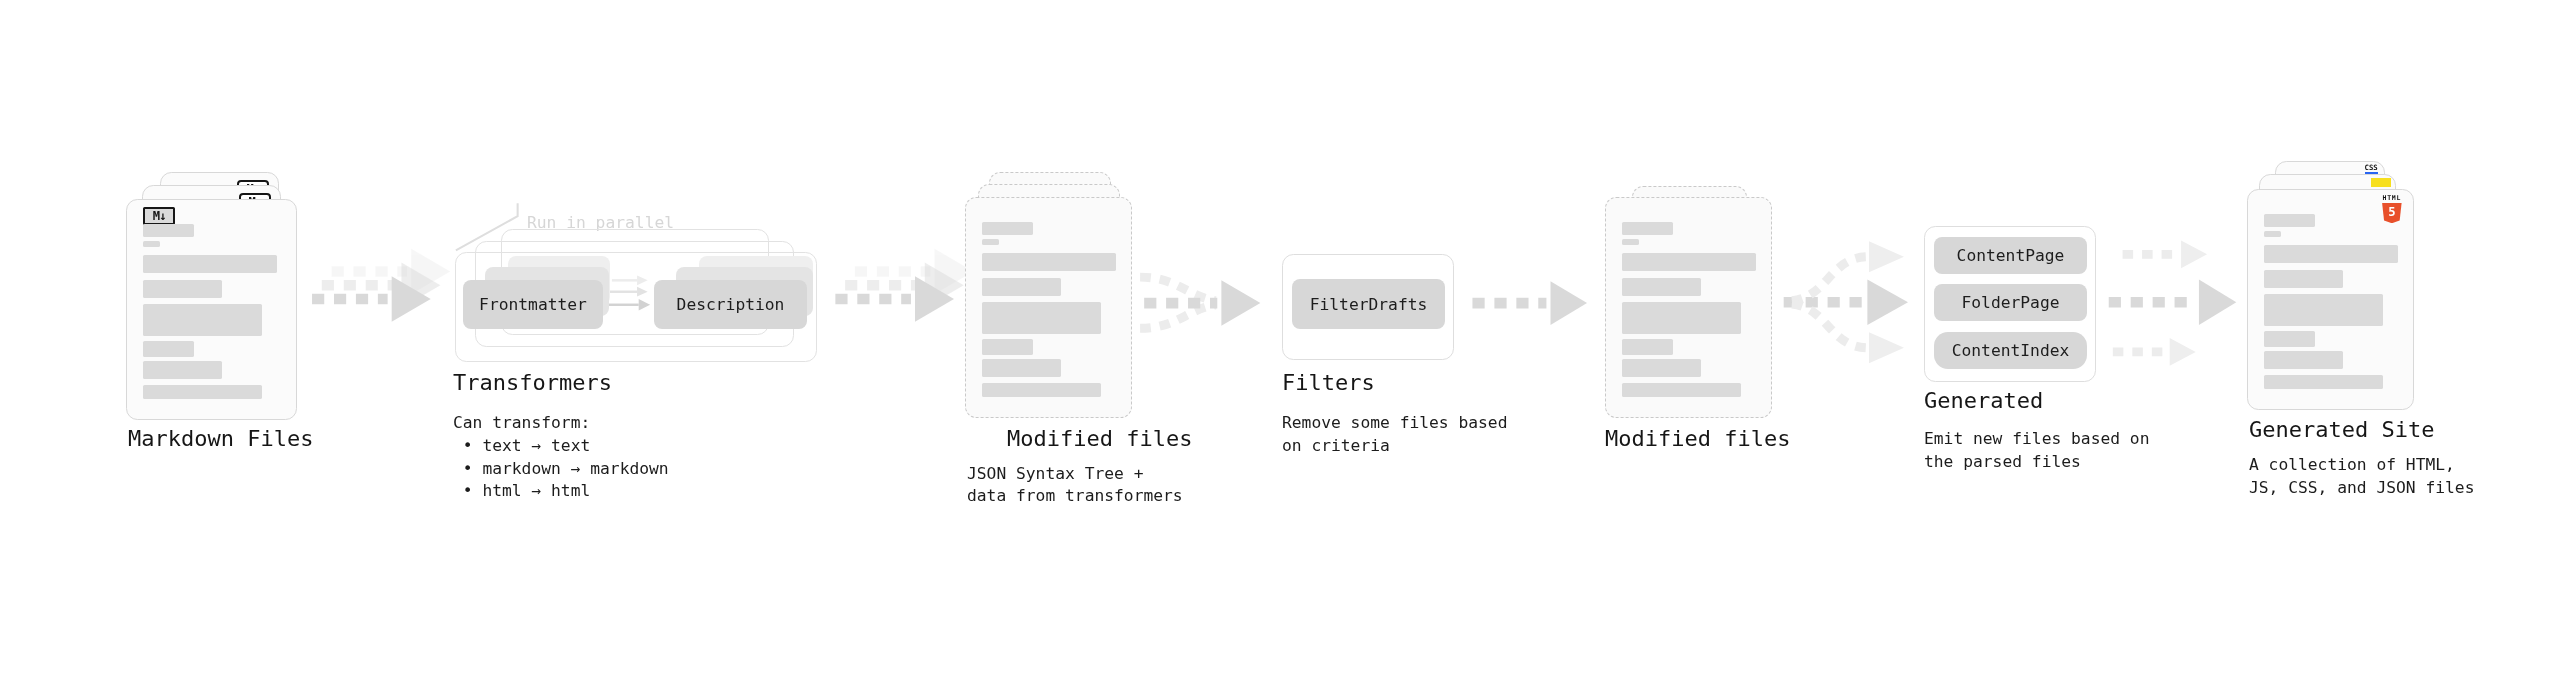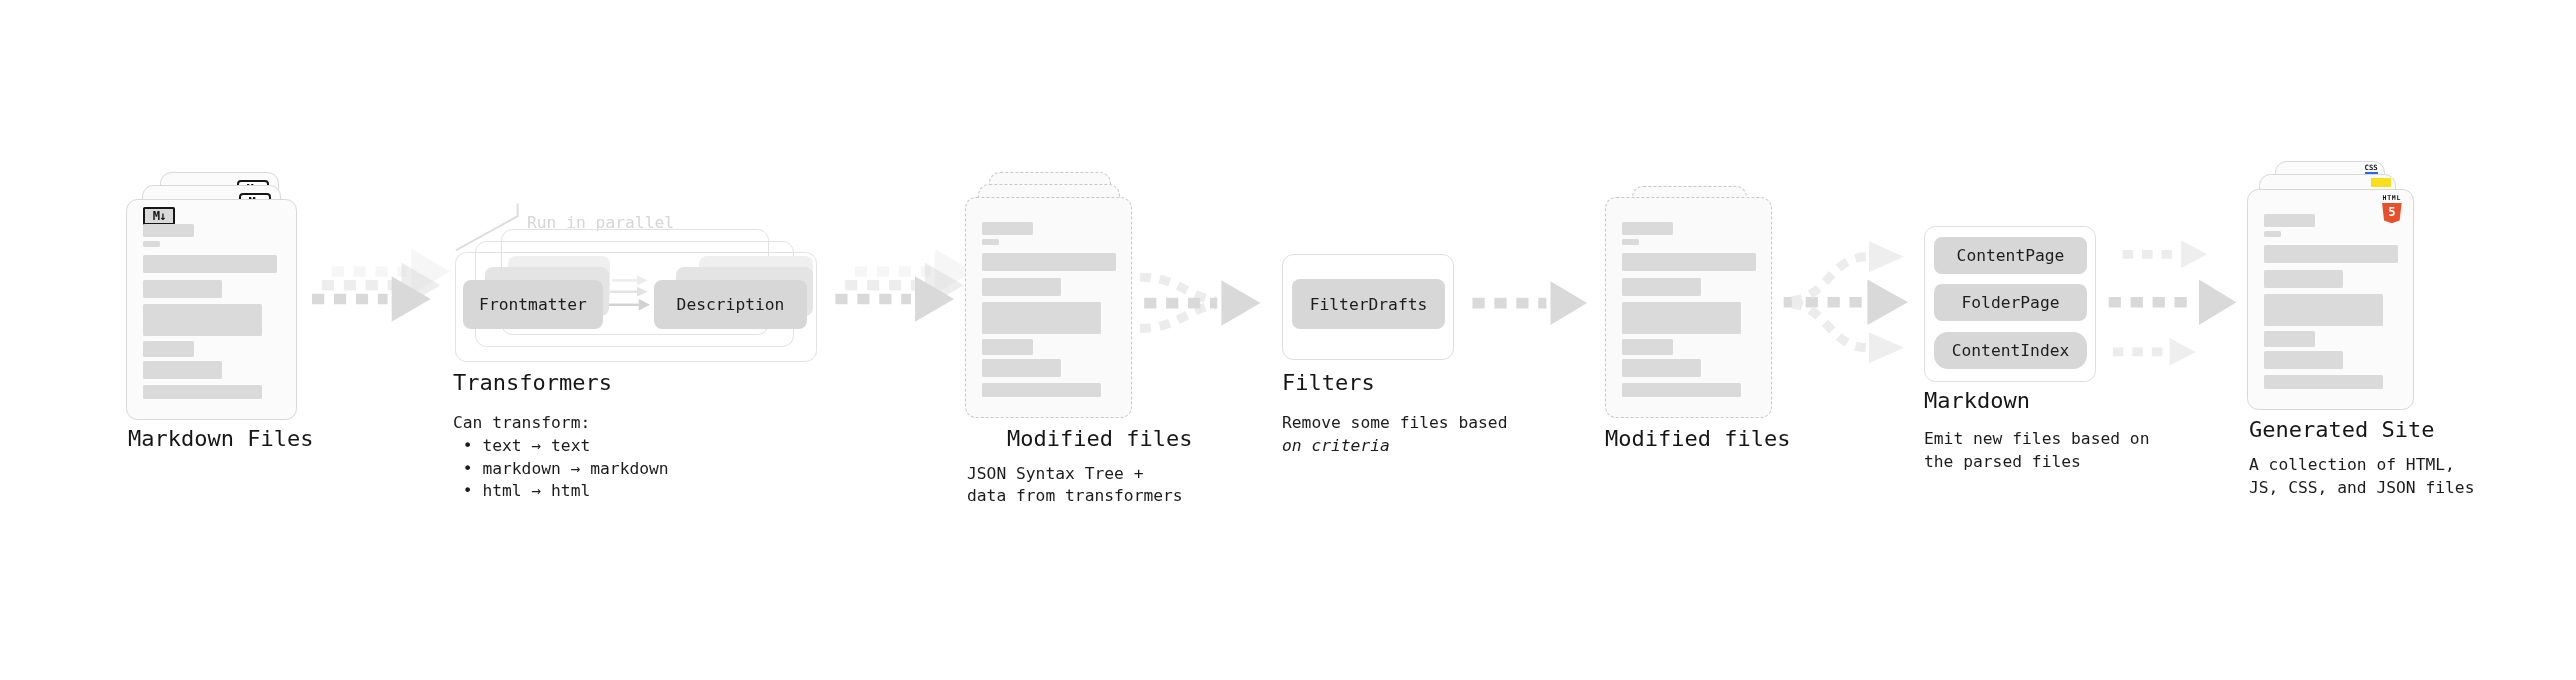--- a/index.html
+++ b/index.html
@@ -192,21 +192,21 @@
     <div class="title" style="left:967px;top:426px;padding-left:40px;">Modified files</div>
     <div class="body" style="left:967px;top:462px;">JSON Syntax Tree +</div>
     <div class="body" style="left:967px;top:484px;">data from transformers</div>
   </section>
 
   <section>
     <div class="panel" style="left:1282px;top:254px;width:172px;height:106px;"></div>
     <div class="chip" style="left:1292px;top:279px;width:153px;height:50px;">FilterDrafts</div>
     <div class="title" style="left:1282px;top:370px;">Filters</div>
     <div class="body" style="left:1282px;top:411px;">Remove some files based</div>
-    <div class="body" style="left:1282px;top:434px;font-style:italic;">on criteria</div>
+    <div class="body" style="left:1282px;top:434px;">on criteria</div>
   </section>
 
   <section>
     <div class="card dashed" style="left:1632px;top:186px;width:115px;height:221px;"></div>
     <div class="card dashed bars" style="left:1605px;top:197px;width:167px;height:221px;">
         <span style="top: 24.4px; width: 51px; height: 12.2px;"></span>
         <span style="top: 41px; width: 17px; height: 5.7px;"></span>
         <span style="top: 55px; width: 134px; height: 18px;"></span>
         <span style="top: 80px; width: 79px; height: 18px;"></span>
         <span style="top: 104px; width: 119px; height: 32px;"></span>
@@ -215,21 +215,21 @@
         <span style="top: 185px; width: 119px; height: 14px;"></span>
       </div>
     <div class="title" style="left:1605px;top:426px;">Modified files</div>
   </section>
 
   <section>
     <div class="panel" style="left:1924px;top:226px;width:172px;height:156px;"></div>
     <div class="chip" style="left:1934px;top:237px;width:153px;height:37px;">ContentPage</div>
     <div class="chip" style="left:1934px;top:284px;width:153px;height:37px;">FolderPage</div>
     <div class="chip" style="left:1934px;top:332px;width:153px;height:37px;border-radius:14px;">ContentIndex</div>
-    <div class="title" style="left:1924px;top:388px;">Markdown</div>
+    <div class="title" style="left:1924px;top:388px;">Generated</div>
     <div class="body" style="left:1924px;top:427px;">Emit new files based on</div>
     <div class="body" style="left:1924px;top:450px;">the parsed files</div>
   </section>
 
   <section>
     <div class="card" style="left:2275px;top:161px;width:110px;height:221px;">
       <div class="css-badge">
         <div class="css-word">CSS</div>
         <div class="css-bar"></div>
       </div>

